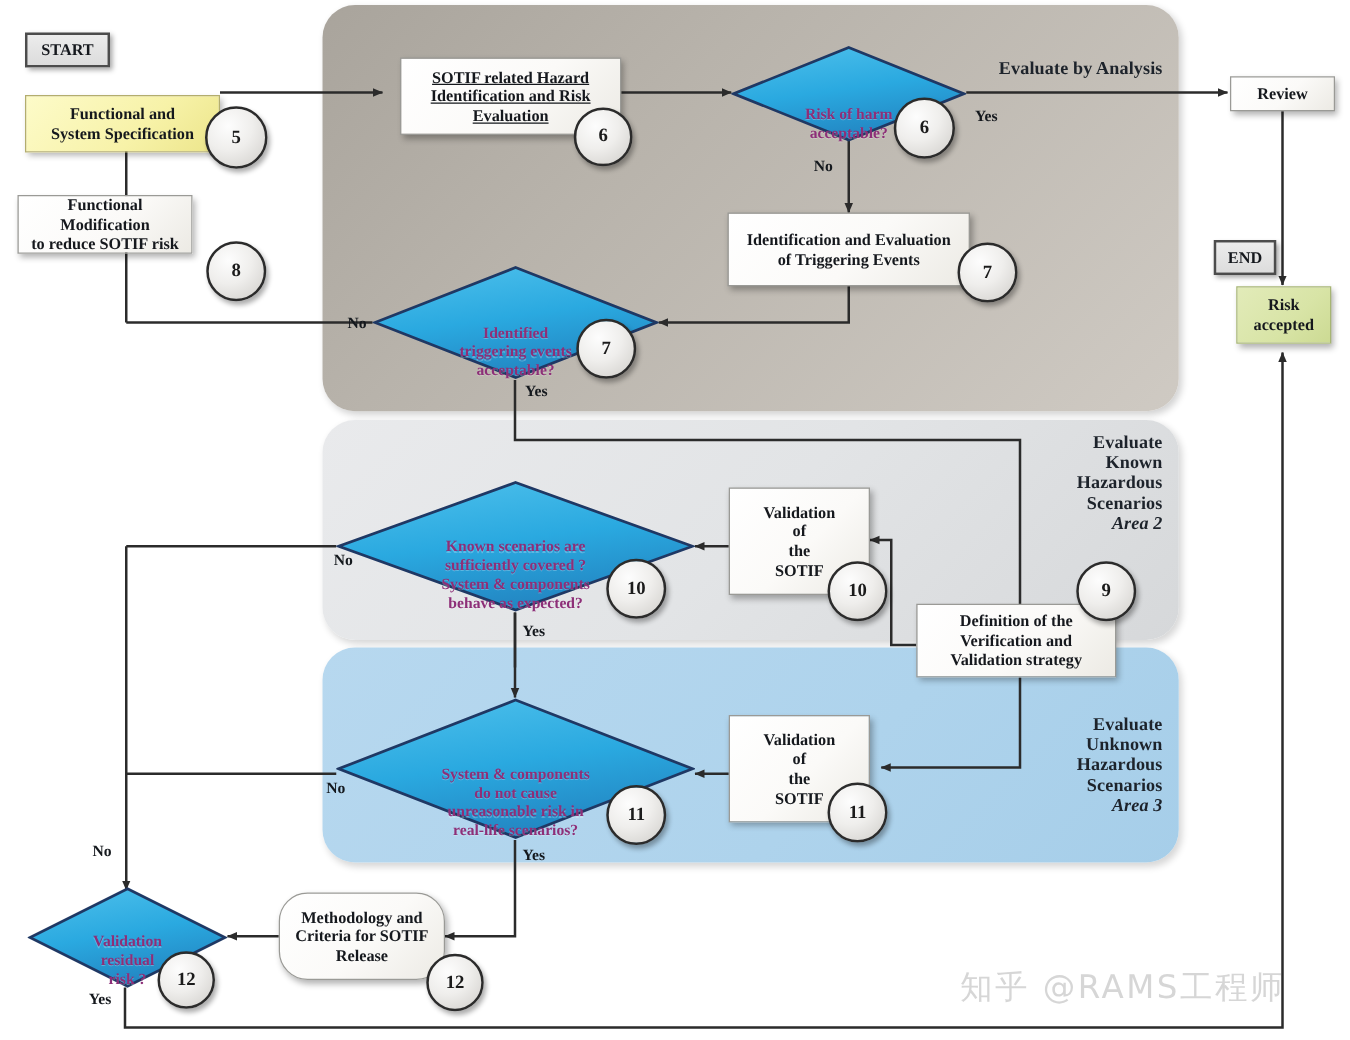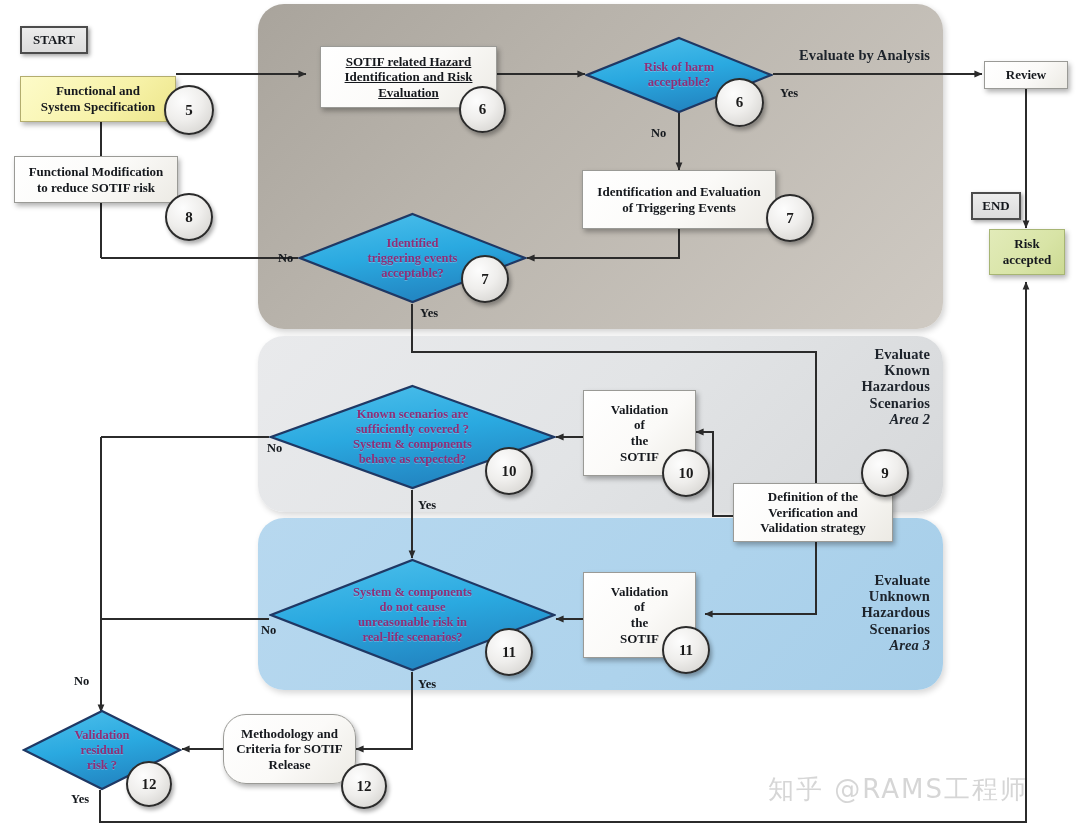--- a/index.html
+++ b/index.html
@@ -103,21 +103,21 @@
     left: 0; top: 0;
     width: 100%; height: 100%;
   }
   .diamond .dtext {
     position: absolute;
     left: 14%;
     top: 0;
     width: 72%;
     height: 100%;
     display: flex;
-    align-items: center;
+    align-items: flex-end;
     justify-content: center;
     text-align: center;
     font-weight: bold;
     font-size: 12.5px;
     line-height: 1.2;
     color: #8d2f78;
     text-shadow: 0 1px 0 rgba(255,255,255,0.25);
   }
 
   
@@ -317,21 +317,21 @@
     <span>START</span>
   </div>
 
   <div class="box spec" style="left:20px; top:56px; width:156px; height:46px;margin-top:20px;">
     <div class="lines-wrap">
       <span class="ln">Functional and</span>
       <span class="ln">System Specification</span>
     </div>
   </div>
 
-  <div class="box" style="left:14px; top:156px; width:164px; height:47px;">
+  <div class="box" style="left:14px; top:156px; width:140px; height:47px;">
     <div class="lines-wrap">
       <span class="ln">Functional Modification</span>
       <span class="ln">to reduce SOTIF risk</span>
     </div>
   </div>
 
   <div class="box" style="left:320px; top:46px; width:177px; height:62px;text-decoration:underline;">
     <div class="lines-wrap">
       <span class="ln">SOTIF related Hazard</span>
       <span class="ln">Identification and Risk</span>

